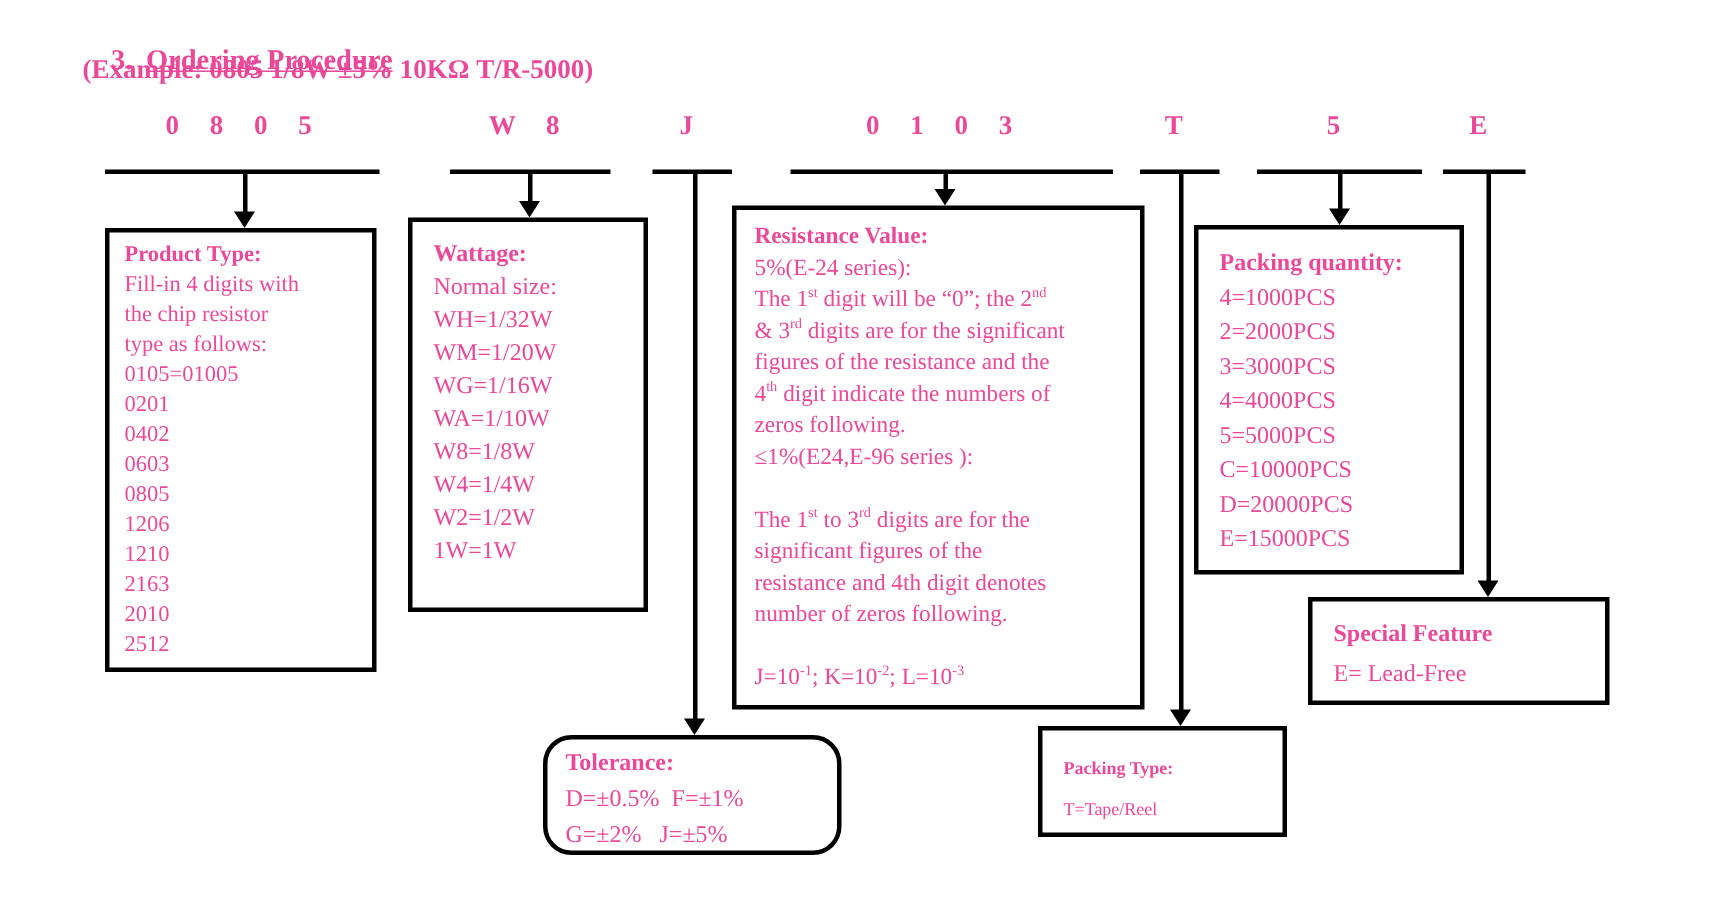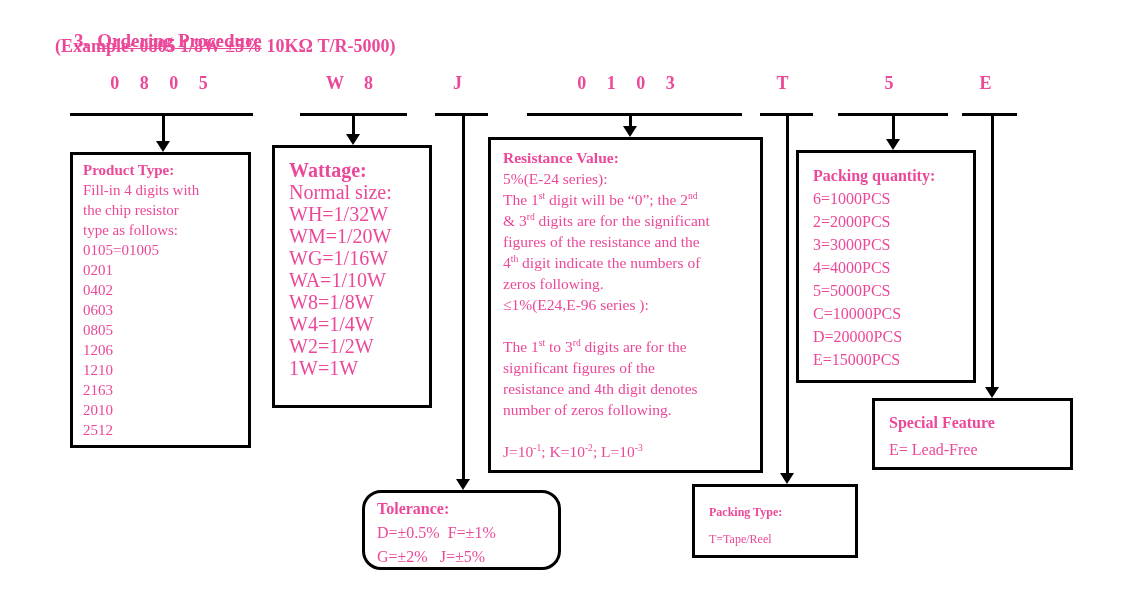--- a/index.html
+++ b/index.html
@@ -32,21 +32,21 @@
     border-top:11px solid #000;
   }
 
   
   .box { position:absolute; border:3px solid #000; background:#fff; box-sizing:border-box; }
   .box .title { font-weight:bold; white-space:pre; }
   .box .line { white-space:pre; }
   sup { font-size:0.62em; line-height:0; }
 
   .box-product   { left:70px;  top:152px; width:181px; height:296px; padding:5px 4px 0 10px; font-size:15px;   line-height:20px; }
-  .box-wattage   { left:272px; top:145px; width:160px; height:263px; padding:11px 2px 0 14px; font-size:20px;  line-height:22px; }
+  .box-wattage   { left:272px; top:145px; width:160px; height:263px; padding:11px 2px 0 14px; font-size:16px;  line-height:22px; }
   .box-resist    { left:488px; top:137px; width:275px; height:336px; padding:7px 4px 0 12px; font-size:15.5px; line-height:21px; }
   .box-packqty   { left:796px; top:150px; width:180px; height:233px; padding:11px 2px 0 14px; font-size:16px;  line-height:23px; }
   .box-special   { left:872px; top:398px; width:201px; height:72px;  padding:8px 2px 0 14px;  font-size:16px;  line-height:27px; }
   .box-packtype  { left:692px; top:484px; width:166px; height:74px;  padding:12px 2px 0 14px;  font-size:12px;  line-height:27px; }
   .box-tolerance { left:362px; top:490px; width:199px; height:80px;  padding:4px 2px 0 12px;  font-size:16px;  line-height:24px;border-radius:19px; }
 
   
   .lbl-0805 { left:70px;  width:186px; }
   .lbl-w8   { left:300px; width:107px; }
   .lbl-j    { left:435px; width:53px;  }
@@ -176,21 +176,21 @@
         <div class="line"><span>resistance and 4th digit denotes</span></div>
         <div class="line"><span>number of zeros following.</span></div>
         <div class="line">&nbsp;</div>
         <div class="line"><span>J=10</span><sup>-1</sup><span>; K=10</span><sup>-2</sup><span>; L=10</span><sup>-3</sup></div>
       </div>
   </div>
 
   <div class="box box-packqty">
     <div class="title">Packing quantity:</div>
     <div>
-        <div class="line">6=1000PCS</div>
+        <div class="line">4=1000PCS</div>
         <div class="line">2=2000PCS</div>
         <div class="line">3=3000PCS</div>
         <div class="line">4=4000PCS</div>
         <div class="line">5=5000PCS</div>
         <div class="line">C=10000PCS</div>
         <div class="line">D=20000PCS</div>
         <div class="line">E=15000PCS</div>
       </div>
   </div>
 

